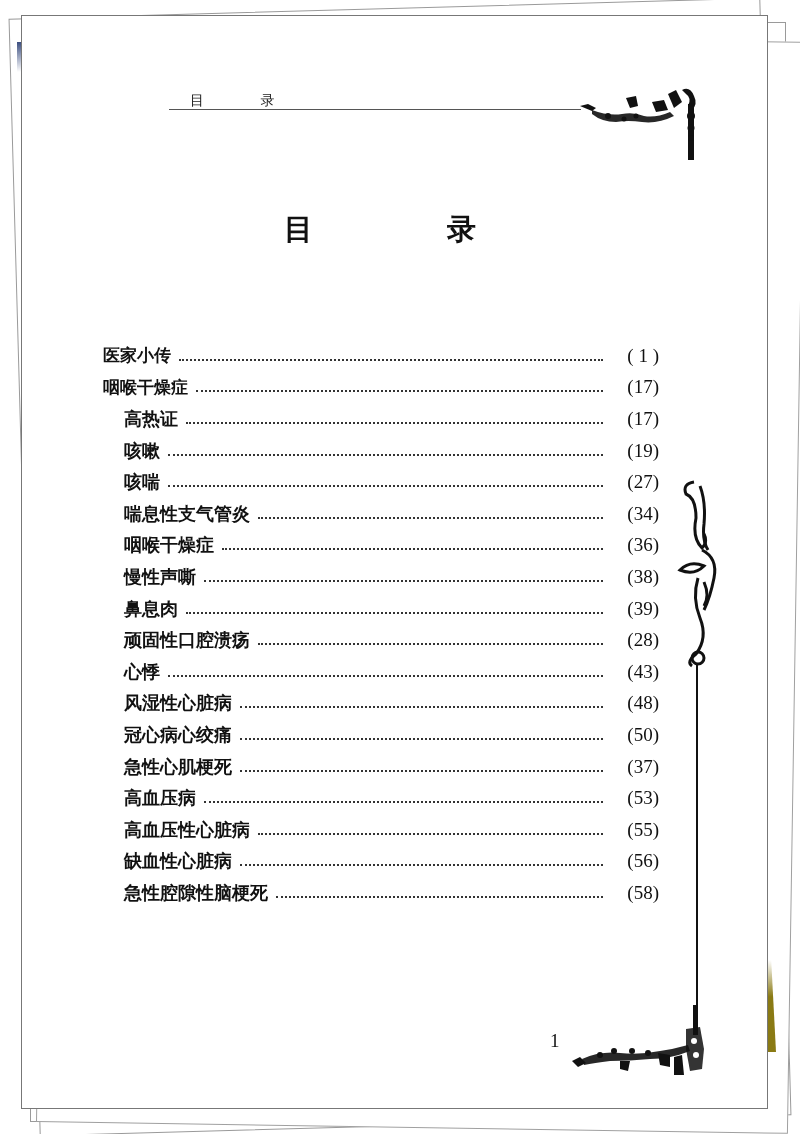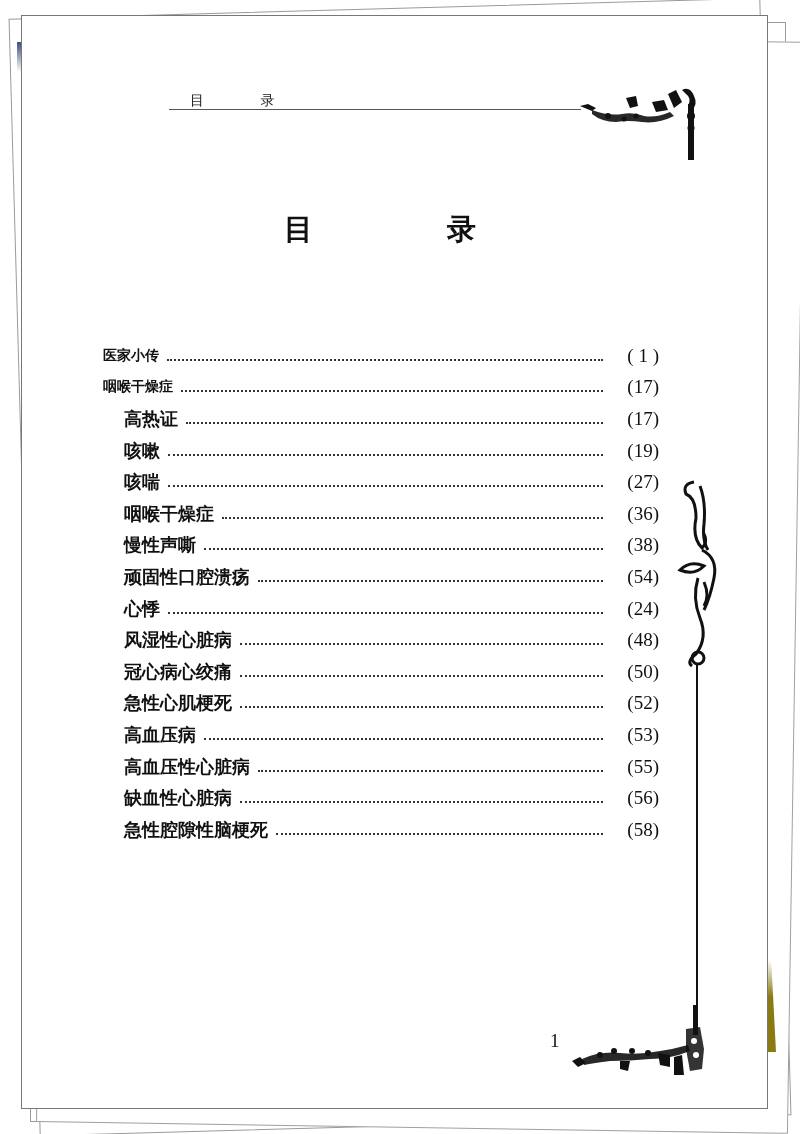--- a/index.html
+++ b/index.html
@@ -13,21 +13,21 @@
   .strip-gold { position:absolute; left:768px; top:960px; width:8px; height:92px;
                 background:linear-gradient(#ffffff,#8a7a14 40%,#8a7a14); clip-path:polygon(0 0,40% 0,100% 100%,0 100%); }
   .page { position:absolute; left:21px; top:15px; width:747px; height:1094px; background:#fff;
           border:1px solid #777; box-sizing:border-box; }
   .running-head { position:absolute; left:169px; top:92px; width:412px; height:17px; border-bottom:1px solid #555; }
   .running-head span { position:absolute; left:21px; top:0; font-size:14px; letter-spacing:26px; color:#222; }
   .title { position:absolute; left:0; width:760px; top:210px; text-align:center; font-size:29px; font-weight:bold; letter-spacing:62px; padding-left:62px; box-sizing:border-box; }
   .toc { position:absolute; left:103px; top:340px; width:556px; }
   .row { position:relative; height:31.6px; display:flex; align-items:center; font-size:18px; }
   .row.sub { padding-left:21px; }
-  .row.top .label { font-family:"DejaVu Sans","Liberation Sans",sans-serif; font-size:14px; font-weight:bold; }
+  .row.top .label { font-family:"DejaVu Sans","Liberation Sans",sans-serif; font-size:17px; font-weight:bold; }
   .label { white-space:nowrap; padding-right:8px;font-weight:bold; }
   .leader { flex:1; height:0; border-bottom:2px dotted #333; margin-bottom:-4px; margin-right:10px; align-self:center; position:relative; top:2px; }
   .pg { white-space:nowrap; width:46px; text-align:right; font-family:"Liberation Serif","DejaVu Serif",serif; font-size:19px; }
   .folio { position:absolute; left:550px; top:1030px; font-size:19px; font-family:"Liberation Serif",serif; }
   .orn { position:absolute; }
   .vline { position:absolute; left:696px; top:665px; width:2px; height:365px; background:#111; }
 </style>
 </head>
 <body>
 
@@ -83,53 +83,63 @@
       <span class="label">咳嗽</span>
       <span class="leader"></span>
       <span class="pg">(19)</span>
     </div>
     <div class="row sub">
       <span class="label">咳喘</span>
       <span class="leader"></span>
       <span class="pg">(27)</span>
     </div>
     <div class="row sub">
+      <span class="label">喘息性支气管炎</span>
+      <span class="leader"></span>
+      <span class="pg">(34)</span>
+    </div>
+    <div class="row sub">
       <span class="label">咽喉干燥症</span>
       <span class="leader"></span>
       <span class="pg">(36)</span>
     </div>
     <div class="row sub">
       <span class="label">慢性声嘶</span>
       <span class="leader"></span>
       <span class="pg">(38)</span>
     </div>
     <div class="row sub">
+      <span class="label">鼻息肉</span>
+      <span class="leader"></span>
+      <span class="pg">(39)</span>
+    </div>
+    <div class="row sub">
       <span class="label">顽固性口腔溃疡</span>
       <span class="leader"></span>
-      <span class="pg">(54)</span>
+      <span class="pg">(28)</span>
     </div>
     <div class="row sub">
       <span class="label">心悸</span>
       <span class="leader"></span>
-      <span class="pg">(24)</span>
+      <span class="pg">(43)</span>
     </div>
     <div class="row sub">
       <span class="label">风湿性心脏病</span>
       <span class="leader"></span>
       <span class="pg">(48)</span>
     </div>
     <div class="row sub">
       <span class="label">冠心病心绞痛</span>
       <span class="leader"></span>
       <span class="pg">(50)</span>
     </div>
     <div class="row sub">
       <span class="label">急性心肌梗死</span>
       <span class="leader"></span>
-      <span class="pg">(52)</span>
+      <span class="pg">(37)</span>
     </div>
     <div class="row sub">
       <span class="label">高血压病</span>
       <span class="leader"></span>
       <span class="pg">(53)</span>
     </div>
     <div class="row sub">
       <span class="label">高血压性心脏病</span>
       <span class="leader"></span>
       <span class="pg">(55)</span>

